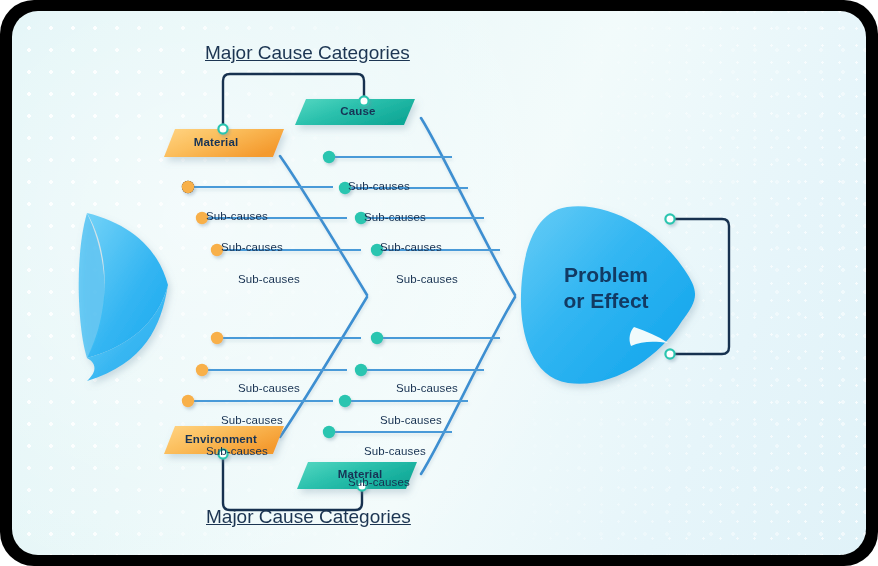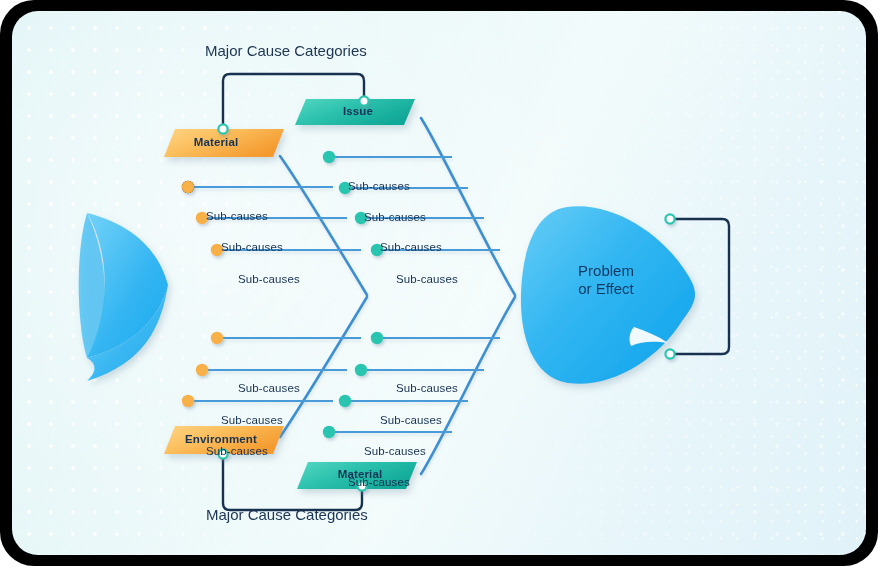--- a/index.html
+++ b/index.html
@@ -46,24 +46,24 @@
     position:absolute;
     color:#163050;
     white-space:nowrap;
     pointer-events:none;
   }
   .sub-label{font-size:11.5px;letter-spacing:.1px;margin-top:40px;}
   .cat-label{
     font-size:11.5px;font-weight:bold;color:#173355;letter-spacing:.15px;
     text-align:center;
   }
-  .major-label{font-size:15px;color:#1c3552;}
+  .major-label{font-size:19px;color:#1c3552;text-decoration:underline;}
   .outcome-label{font-size:13px;color:#1c3552;text-align:center;line-height:1.33;}
   .head-label{
-    font-size:15px;font-weight:normal;color:#123a63;text-align:center;line-height:1.22;
+    font-size:21px;font-weight:bold;color:#123a63;text-align:center;line-height:1.22;
   }
 </style>
 </head>
 <body>
 
 <div class="frame">
   <div class="canvas">
     <div class="dots"></div>
     <div class="dots fine"></div>
 
@@ -222,21 +222,21 @@
 
         <g>
           <path d="M 658 208 L 710 208 Q 717 208 717 215 L 717 336 Q 717 343 710 343 L 658 343" stroke="#17314f" stroke-width="2.4" fill="none" stroke-linecap="round"></path>
           <circle cx="658" cy="208" r="4.6" fill="#ffffff" stroke="#2cc5b0" stroke-width="2.2" filter="url(#tinyShadow)"></circle>
           <circle cx="658" cy="343" r="4.6" fill="#ffffff" stroke="#2cc5b0" stroke-width="2.2" filter="url(#tinyShadow)"></circle>
         </g>
       </svg>
 
       <div class="lbl cat-label" style="left:144px;top:125px;width:120px;">Material</div>
 
-      <div class="lbl cat-label" style="left:286px;top:94px;width:120px;">Issue</div>
+      <div class="lbl cat-label" style="left:286px;top:94px;width:120px;">Cause</div>
 
       <div class="lbl cat-label" style="left:149px;top:422px;width:120px;">Environment</div>
 
       <div class="lbl cat-label" style="left:288px;top:457px;width:120px;">Material</div>
 
       <div class="lbl sub-label" style="left:194px;top:159px;">Sub-causes</div>
       <div class="lbl sub-label" style="left:209px;top:190px;">Sub-causes</div>
       <div class="lbl sub-label" style="left:226px;top:222px;">Sub-causes</div>
 
       <div class="lbl sub-label" style="left:336px;top:129px;">Sub-causes</div>

